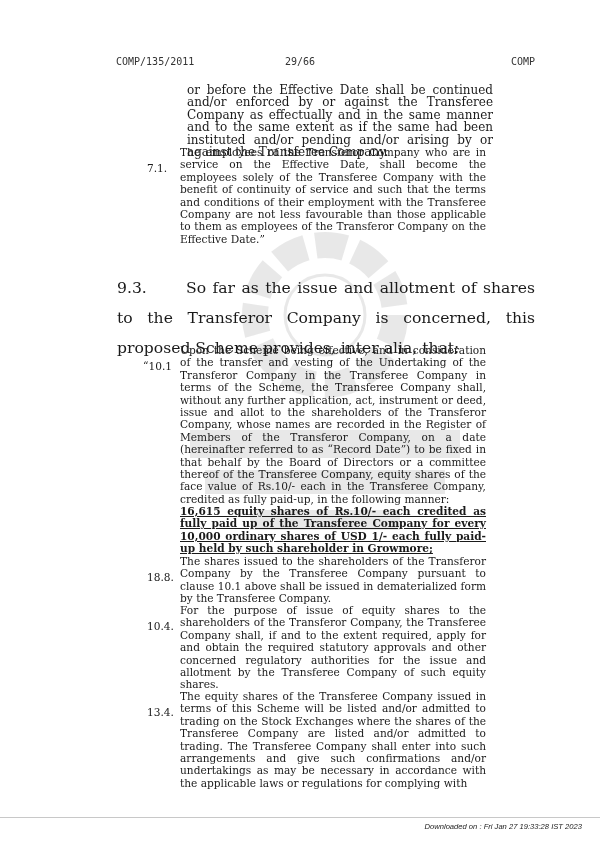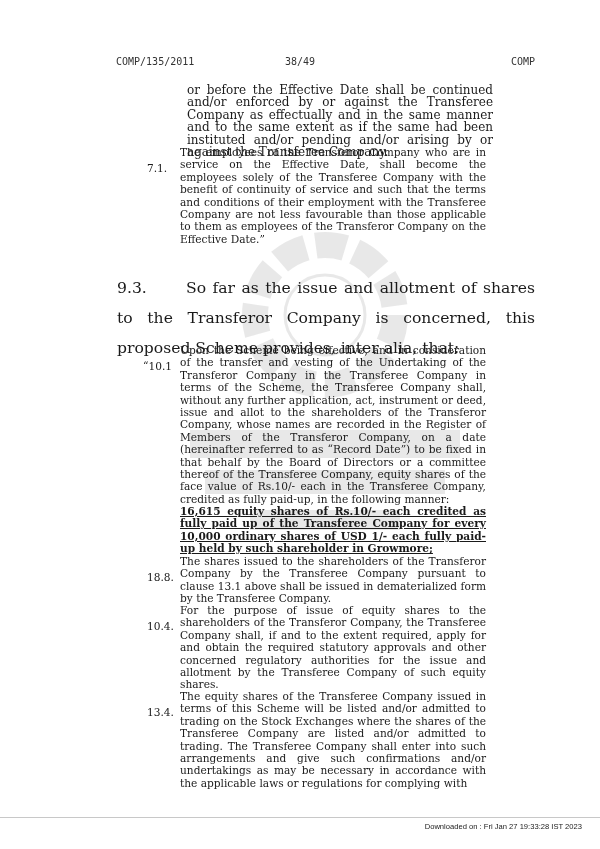--- a/index.html
+++ b/index.html
@@ -15,28 +15,28 @@
   .cont { left:187px; width:306px; top:84px; }
   .item { position:absolute; left:147px; width:346px; font-size:10.6px; line-height:12.4px; }
   .item .num { position:absolute; left:0; top:0; width:40px;margin-top:16px; }
   .item .txt { position:absolute; left:33px; width:306px; text-align:justify; }
   .item .txt.bold { font-weight:bold; }
 
   .para { position:absolute; left:117px; width:418px; font-size:15.6px; line-height:30px; text-align:justify; text-align-last:left;margin-top:8px; }
   .para .pn { display:inline-block; width:69px; }
 
   .footer-line { position:absolute; left:0; top:817px; width:600px; height:1px; background:#c8c8c8; }
-  .footer { position:absolute; top:822px; left:360px; width:222px; text-align:right; font-family:"Liberation Sans", sans-serif; font-size:7.6px; color:#222; }
+  .footer { position:absolute; top:822px; left:360px; width:222px; text-align:right; font-family:"Liberation Sans", sans-serif; font-size:7.6px; color:#222;font-style:italic; }
 </style>
 </head>
 <body>
 
 <div class="header">
   <span class="l">COMP/135/2011</span>
-  <span class="c">38/49</span>
+  <span class="c">29/66</span>
   <span class="r">COMP</span>
 </div>
 
 <svg class="watermark" viewBox="0 0 310 370">
   <g fill="#555">
     <circle cx="155" cy="90" r="70" fill="none" stroke="#555" stroke-width="26" stroke-dasharray="30 10"></circle>
     <circle cx="155" cy="90" r="40" fill="none" stroke="#555" stroke-width="3"></circle>
     <rect x="20" y="205" width="270" height="28"></rect>
     <rect x="35" y="245" width="240" height="24"></rect>
     <rect x="80" y="285" width="150" height="20"></rect>
@@ -55,21 +55,21 @@
 </div>
 
 <div class="item" style="top:344px;">
   <span class="num" style="left:-4px;">“10.1</span>
   <span class="txt">Upon the Scheme being effective, and in consideration of the transfer and vesting of the Undertaking of the Transferor Company in the Transferee Company in terms of the Scheme, the Transferee Company shall, without any further application, act, instrument or deed, issue and allot to the shareholders of the Transferor Company, whose names are recorded in the Register of Members of the Transferor Company, on a date (hereinafter referred to as “Record Date”) to be fixed in that behalf by the Board of Directors or a committee thereof of the Transferee Company, equity shares of the face value of Rs.10/- each in the Transferee Company, credited as fully paid-up, in the following manner:</span>
   <span class="txt bold" style="top:161px;text-decoration:underline;">16,615 equity shares of Rs.10/- each credited as fully paid up of the Transferee Company for every 10,000 ordinary shares of USD 1/- each fully paid-up held by such shareholder in Growmore;</span>
 </div>
 
 <div class="item" style="top:555px;">
   <span class="num">18.8.</span>
-  <span class="txt">The shares issued to the shareholders of the Transferor Company by the Transferee Company pursuant to clause 13.1 above shall be issued in dematerialized form by the Transferee Company.</span>
+  <span class="txt">The shares issued to the shareholders of the Transferor Company by the Transferee Company pursuant to clause 10.1 above shall be issued in dematerialized form by the Transferee Company.</span>
 </div>
 
 <div class="item" style="top:604px;">
   <span class="num">10.4.</span>
   <span class="txt">For the purpose of issue of equity shares to the shareholders of the Transferor Company, the Transferee Company shall, if and to the extent required, apply for and obtain the required statutory approvals and other concerned regulatory authorities for the issue and allotment by the Transferee Company of such equity shares.</span>
 </div>
 
 <div class="item" style="top:690px;">
   <span class="num">13.4.</span>
   <span class="txt">The equity shares of the Transferee Company issued in terms of this Scheme will be listed and/or admitted to trading on the Stock Exchanges where the shares of the Transferee Company are listed and/or admitted to trading. The Transferee Company shall enter into such arrangements and give such confirmations and/or undertakings as may be necessary in accordance with the applicable laws or regulations for complying with</span>

